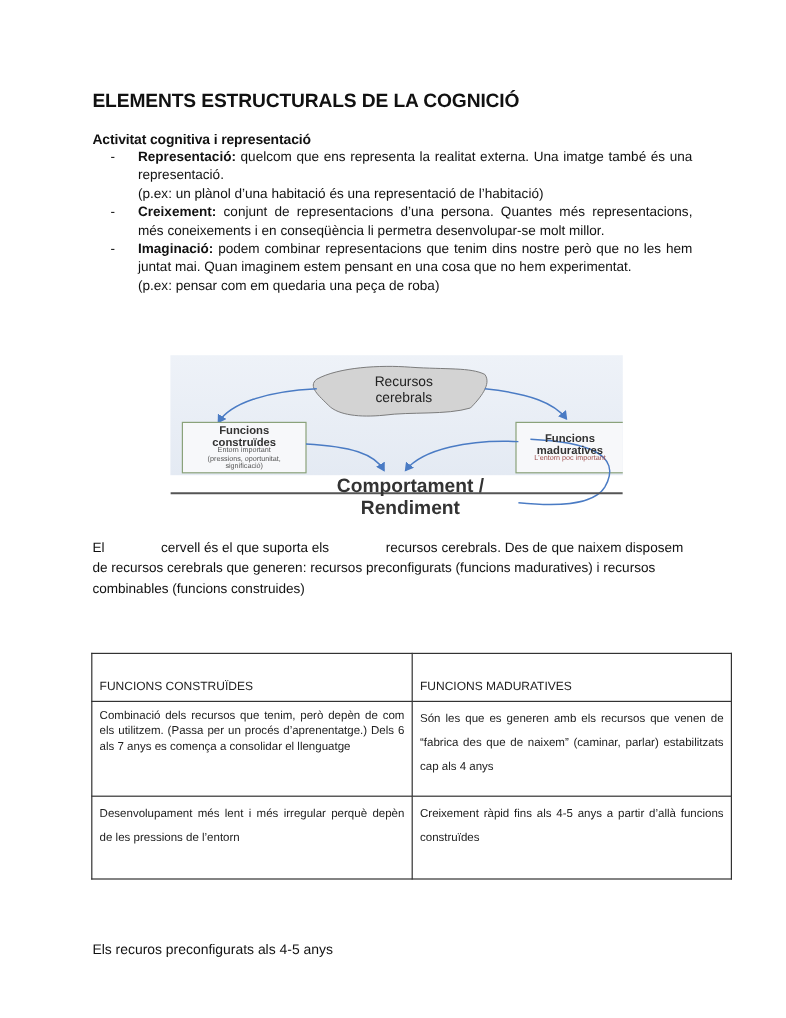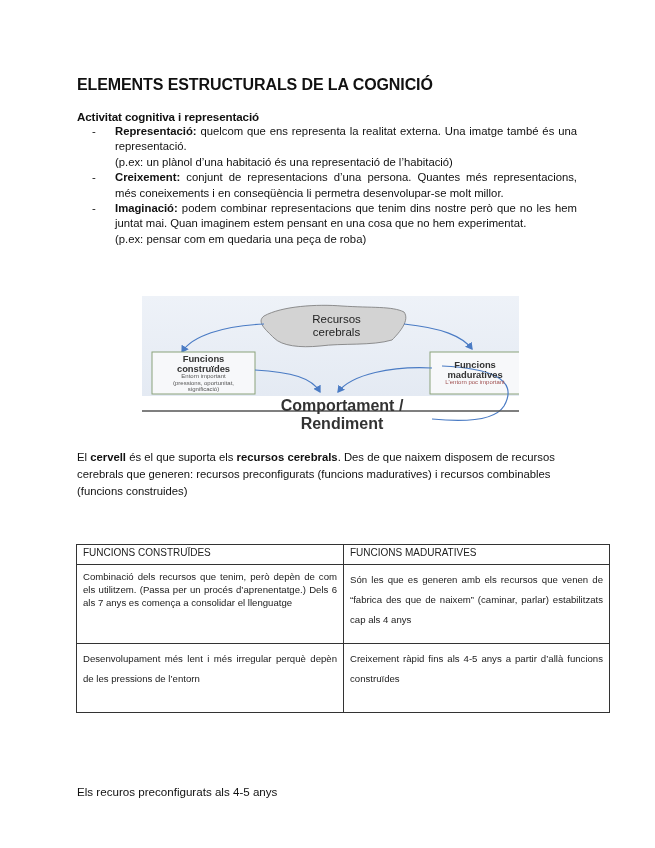--- a/index.html
+++ b/index.html
@@ -13,26 +13,26 @@
   .li .dash { position:absolute; left:15px; top:0; }
   .li b { font-weight:bold; }
   .example { font-weight:normal; display:block; text-align:left; }
 
   .diagram { position:absolute; left:118px; top:296px; width:377px; height:100px;
              background:linear-gradient(#eef2f8, #e4eaf3);margin-left:24px; }
   .diagram svg { position:absolute; left:0; top:0; }
   .d-label { position:absolute; font-weight:bold; text-align:center; color:#333; }
 
   .para { position:absolute; left:77px; top:449px; width:500px; line-height:17.2px; text-align:left; font-size:11.3px; }
-  .para b { font-weight:bold; }
+  .para b { font-weight:normal;margin-left:44px; }
 
   table.cmp { position:absolute; left:76px; top:544px; width:534px; border-collapse:collapse; font-size:9.6px; }
   table.cmp td { border:1px solid #333; vertical-align:top; padding:5px 6px; color:#222; }
   table.cmp td.c1 { width:254px; }
-  table.cmp tr.h td { height:13px; font-size:10px; padding:2px 6px 4px; }
+  table.cmp tr.h td { height:13px; font-size:10px; padding:22px 6px 4px; }
   table.cmp tr.r1 td { height:68px; }
   table.cmp tr.r2 td { height:58px; }
   .just { text-align:justify; line-height:13px; }
   .tall { line-height:20px; text-align:justify; }
 
   .bottom { position:absolute; left:77px; top:785px; font-weight:normal; font-size:11.6px; }
 </style>
 </head>
 <body>
 

